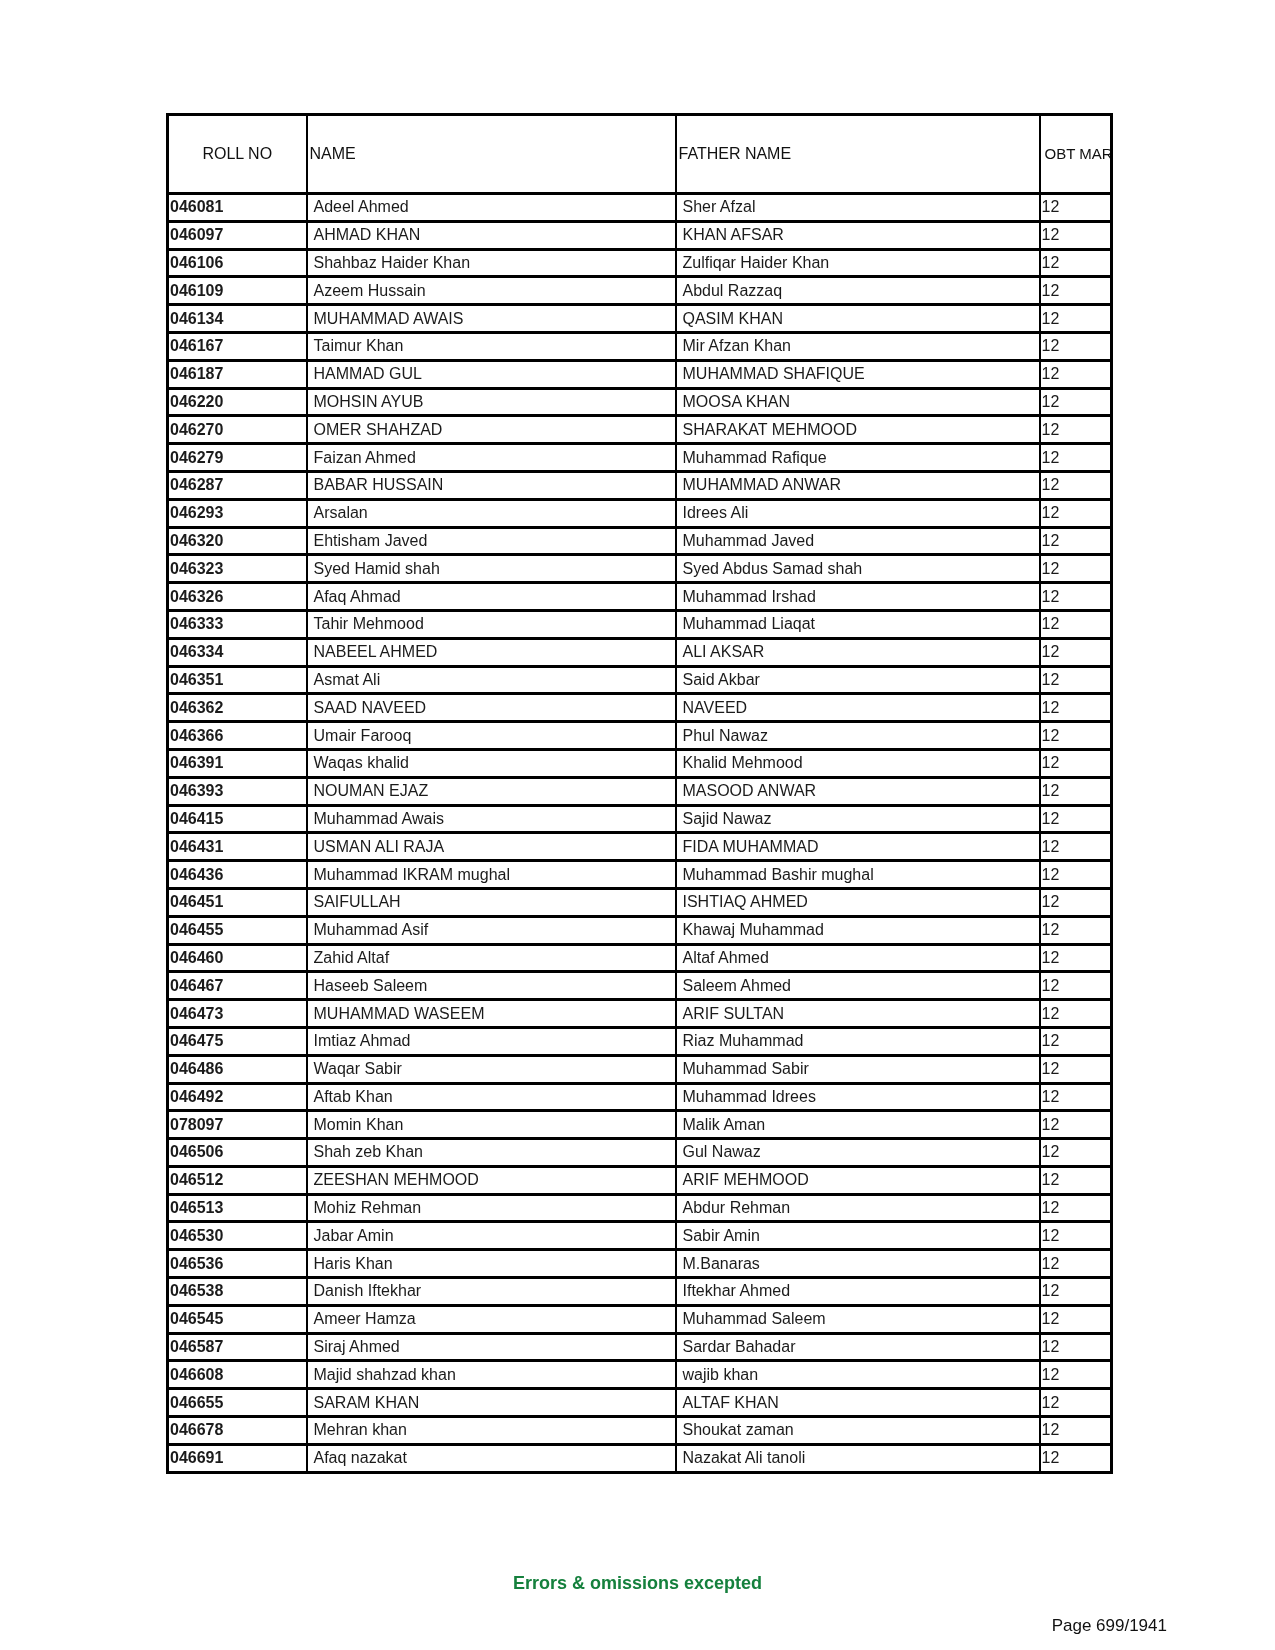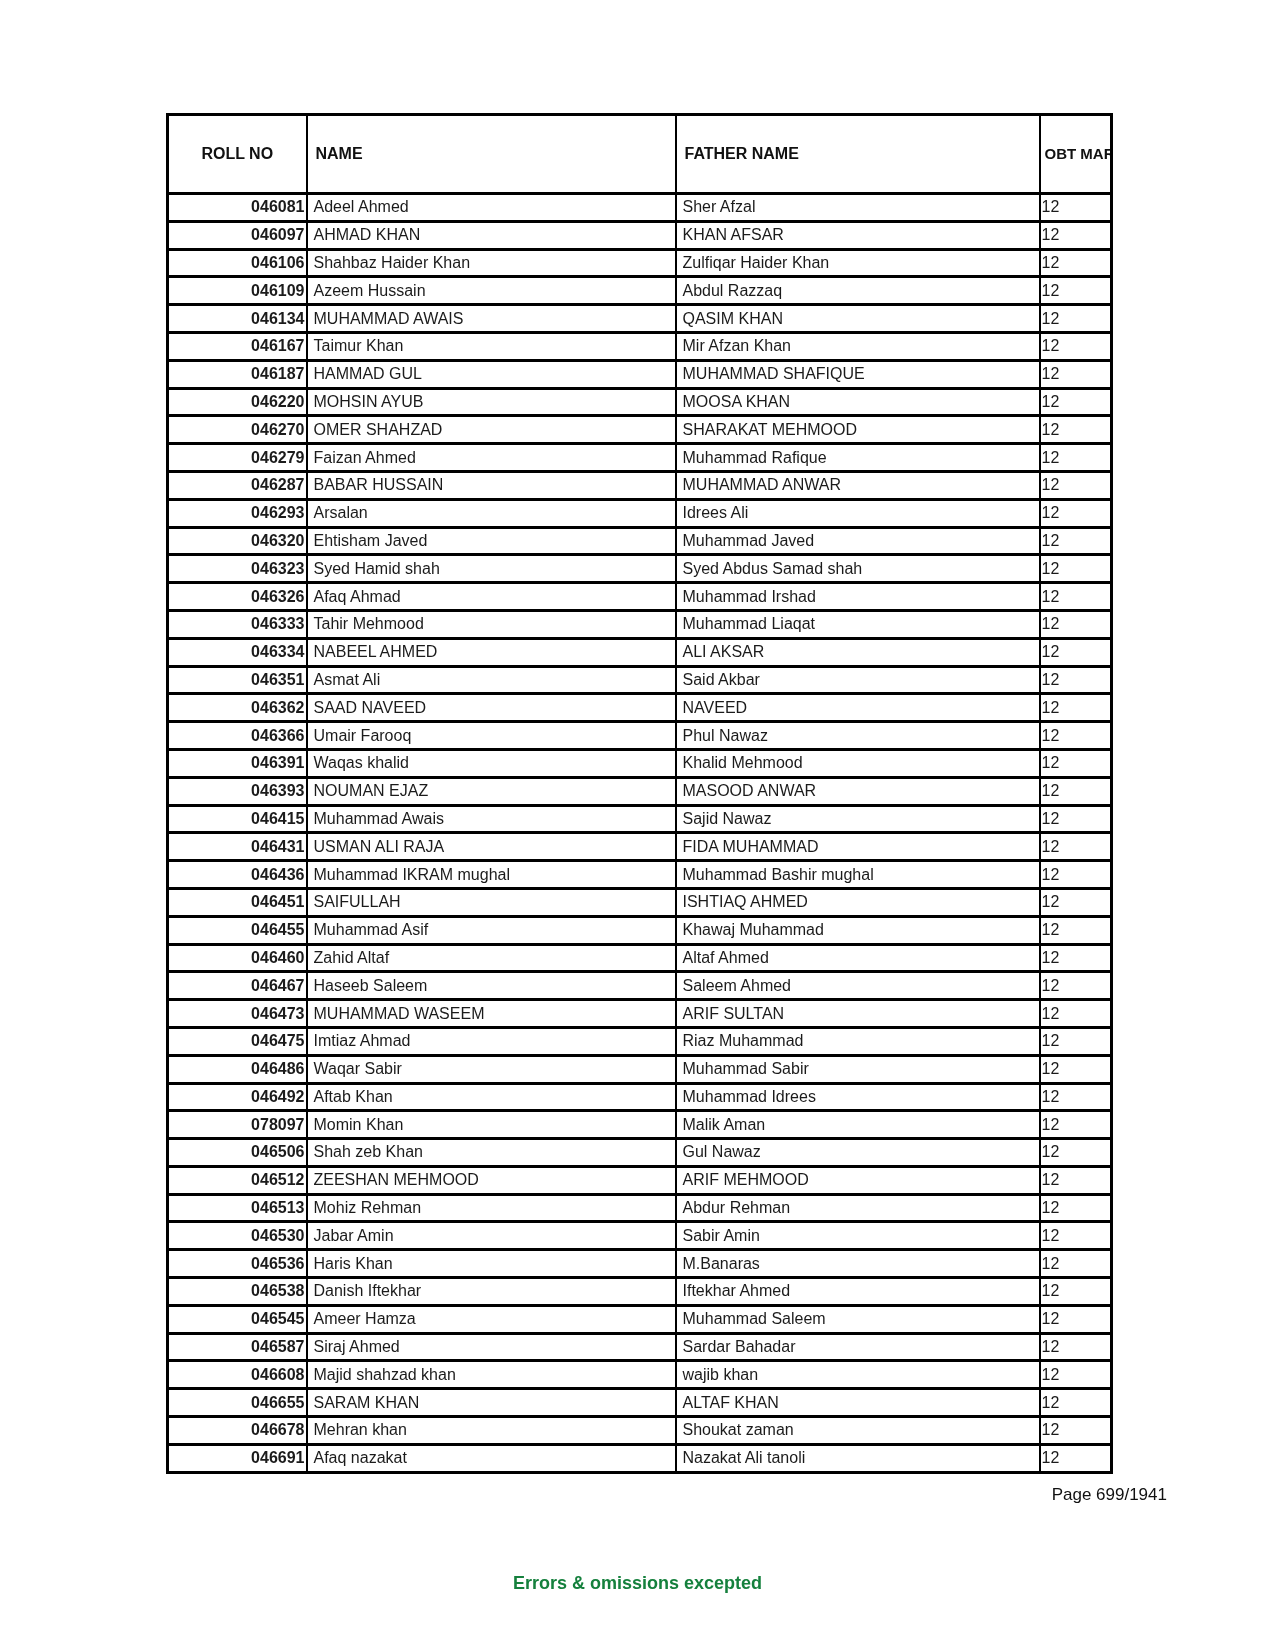--- a/index.html
+++ b/index.html
@@ -28,49 +28,49 @@
     border-bottom: 3px solid #000;
     overflow: hidden;
     white-space: nowrap;
     vertical-align: middle;
   }
   table.results { border: 3px solid #000; }
   thead tr { height: 79px; }
   tbody tr { height: 27.8px; }
   th {
     font-size: 16px;
-    font-weight: bold;
+    font-weight: normal;
     color: #111;
   }
   th.h-roll  { text-align: center; }
-  th.h-name, th.h-father { text-align: left; padding: 0 8px; }
+  th.h-name, th.h-father { text-align: left; padding: 0 2px; }
   th.h-marks {
     text-align: center;
     font-size: 15px;
     line-height: 1.3;
     white-space: normal;
     padding: 0 4px;
   }
   td { font-size: 16px; line-height: 1; }
-  td.c-roll  { font-weight: bold; text-align: right; }
+  td.c-roll  { font-weight: bold; text-align: left; }
   td.c-name, td.c-father { text-align: left; padding: 0 6px; }
   td.c-marks { }
   .footer-disclaimer {
     position: absolute;
     top: 1573px;
     left: 0;
     width: 1275px;
     text-align: center;
     font-size: 18px;
     font-weight: bold;
     color: #15803d;
   }
   .footer-page {
     position: absolute;
-    top: 1485px;
+    top: 1616px;
     right: 108px;
     font-size: 17px;
     color: #111;
   }
 </style>
 </head>
 <body>
 
 <div class="page">
 

